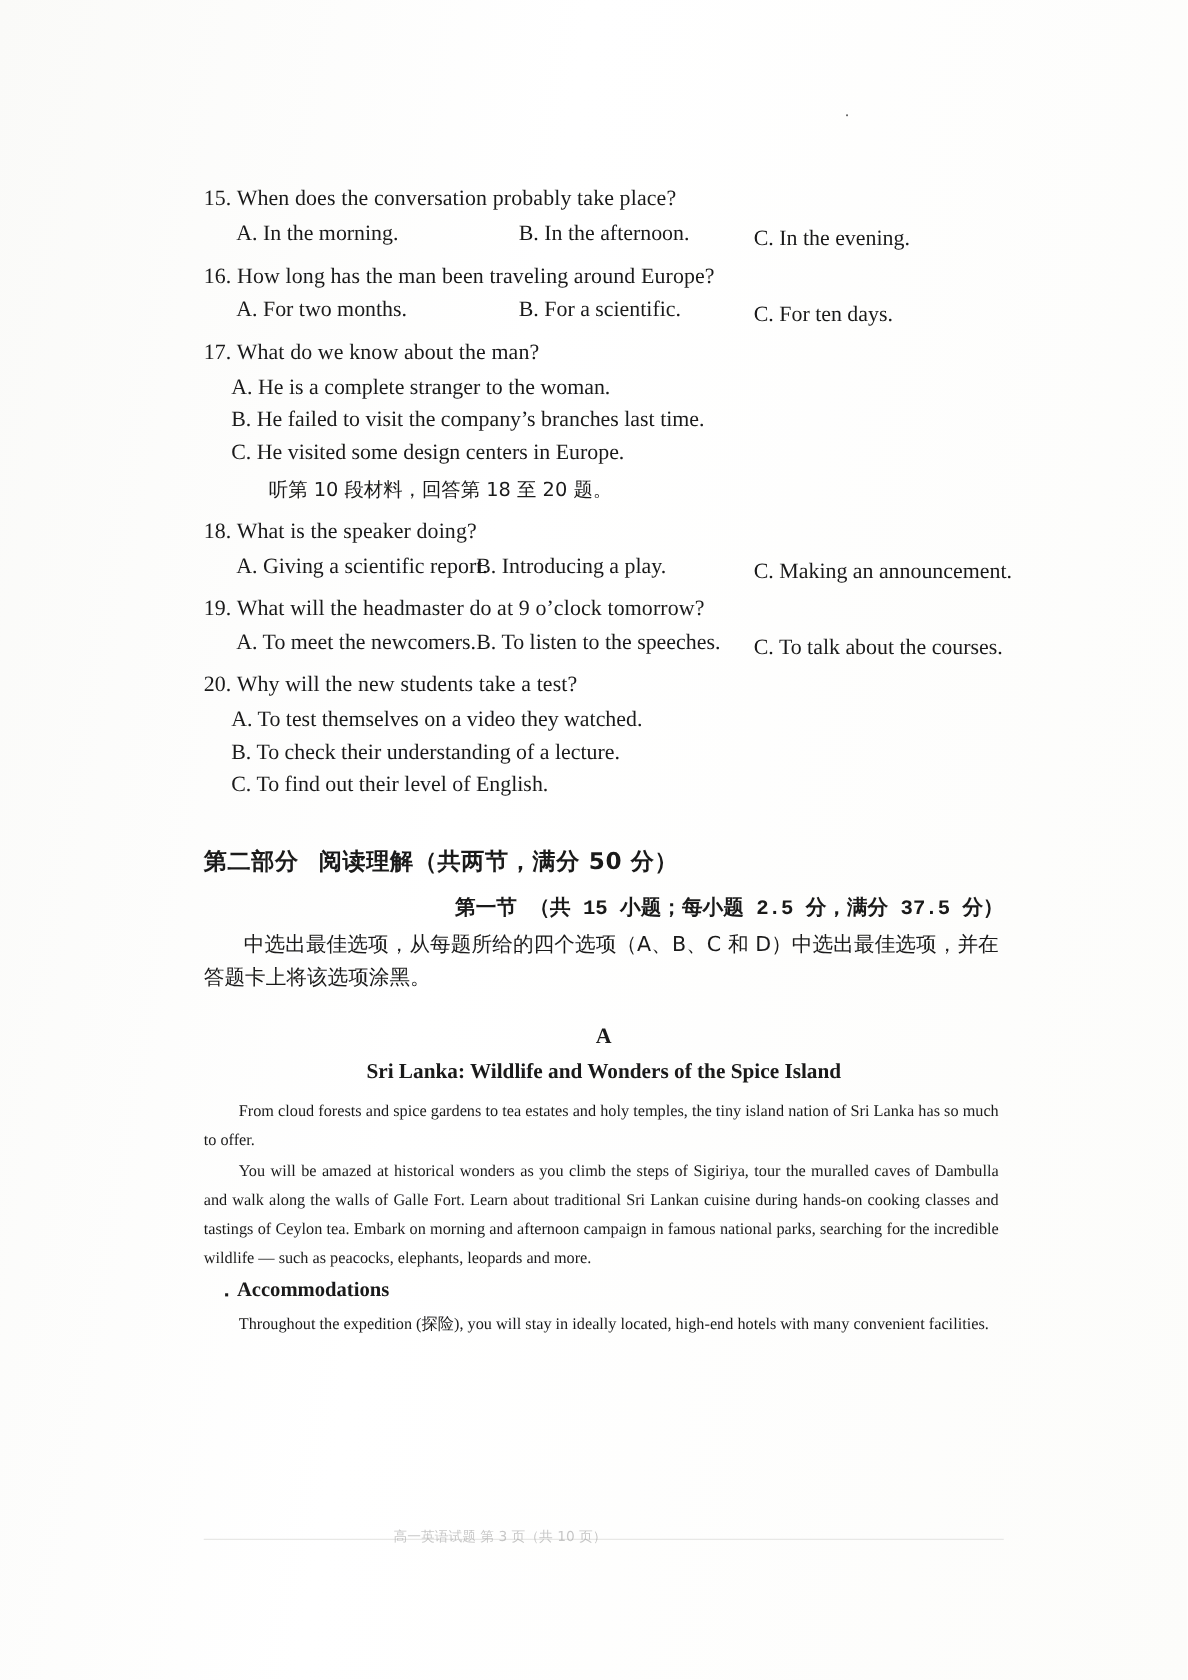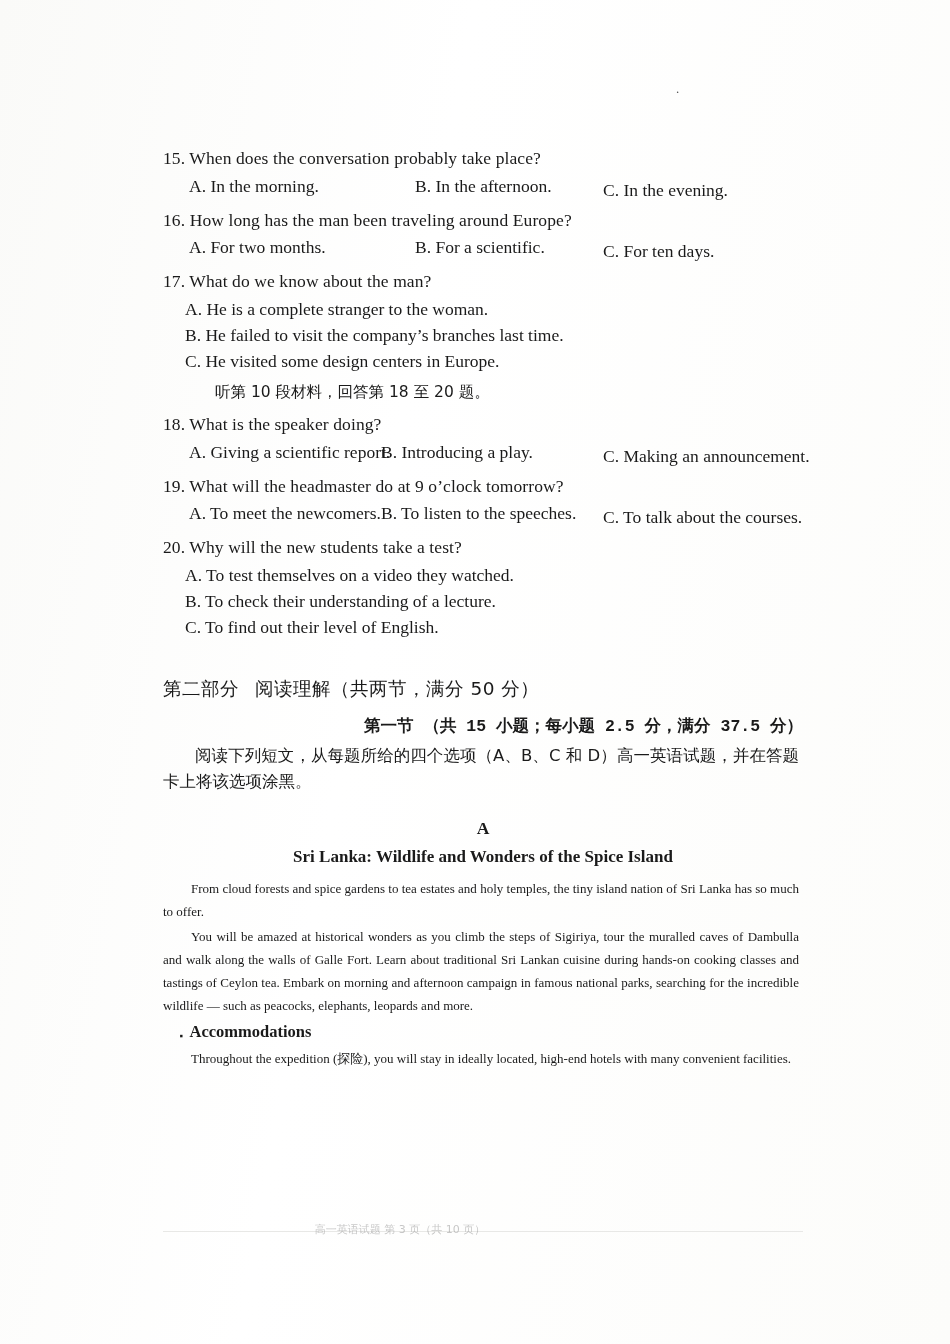--- a/index.html
+++ b/index.html
@@ -72,21 +72,21 @@
     margin: 10px 0 10px 52px;
     font-family: "Liberation Serif", serif;
   }
   .listen-note .cn {
     font-family: "DejaVu Sans", sans-serif;
     font-size: 15.5px;
   }
   
   .sec-head {
     font-family: "DejaVu Sans", sans-serif;
-    font-weight: normal;
+    font-weight: bold;
     font-size: 18.5px;
     margin: 38px 0 14px 0;
     letter-spacing: 0.5px;
   }
   .sec-head .gap { display: inline-block; width: 16px; }
   .subsec {
     font-family: Liberation Mono, monospace;
     font-weight: bold;
     font-size: 16.5px;
     margin: 0 0 6px 0;
@@ -208,21 +208,21 @@
     <span class="opt-indent">B. To check their understanding of a lecture.</span>
     <span class="opt-indent">C. To find out their level of English.</span>
 
     <div class="sec-head">
       <span>第二部分</span><span class="gap"></span><span>阅读理解（共两节，满分 50 分）</span>
     </div>
 
     <div class="subsec">第一节 （共 15 小题；每小题 2.5 分，满分 37.5 分）</div>
 
     <div class="instr">
-      <span class="ind"></span><span>阅读下列短文，从每题所给的四个选项（A、B、C 和 D）高一英语试题，并在答题卡上将该选项涂黑。</span>
+      <span class="ind"></span><span>中选出最佳选项，从每题所给的四个选项（A、B、C 和 D）中选出最佳选项，并在答题卡上将该选项涂黑。</span>
     </div>
 
     <div class="letter-head">A</div>
     <div class="passage-title">Sri Lanka: Wildlife and Wonders of the Spice Island</div>
 
     <div class="para">
       <span class="ind"></span><span>From cloud forests and spice gardens to tea estates and holy temples, the tiny island nation of Sri Lanka has so much to offer.</span>
     </div>
 
     <div class="para">

